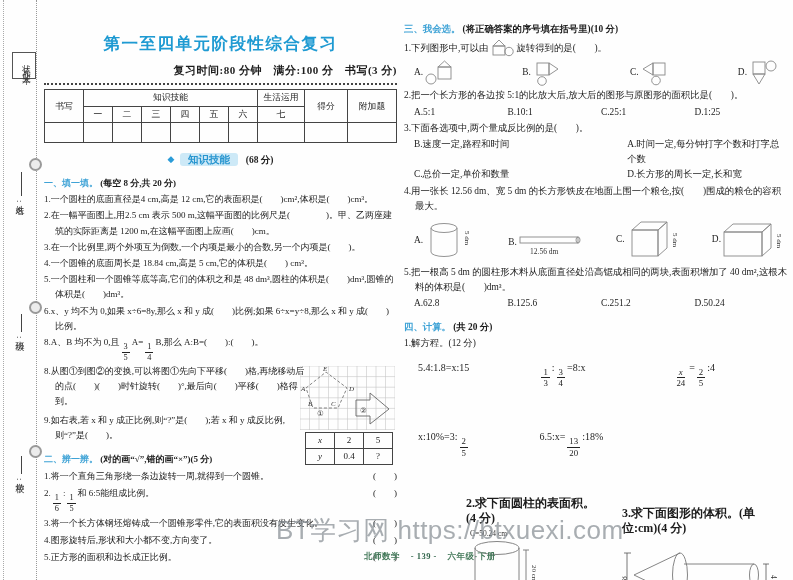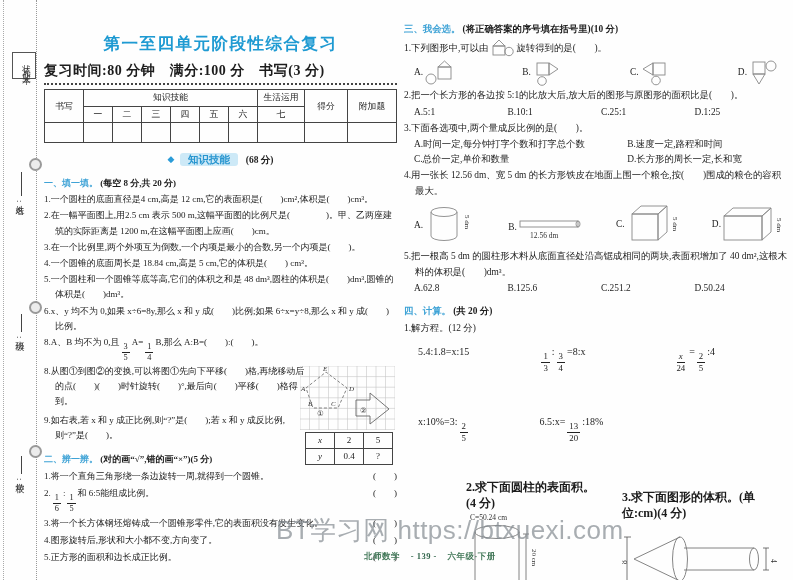--- a/index.html
+++ b/index.html
@@ -10,21 +10,21 @@
   .strip-sep{position:absolute;top:0;bottom:0;left:36px;border-left:1px dotted #999;}
   .brand-box{position:absolute;left:12px;top:52px;width:18px;padding:5px 2px;border:1px solid #555;
              writing-mode:vertical-rl;letter-spacing:3px;font-size:8.5px;text-align:center;color:#333;background:#fff;}
   .ring{position:absolute;left:29px;width:9px;height:9px;border:2px solid #9a9a9a;border-radius:50%;background:#ececec;}
   .vline{position:absolute;left:21px;border-left:1px solid #444;width:0;}
   .vlabel{position:absolute;left:13px;writing-mode:vertical-rl;font-size:9px;color:#333;letter-spacing:1px;}
   
   .col-left{position:absolute;left:44px;top:28px;width:353px;font-size:9px;line-height:15.2px;}
   .col-right{position:absolute;left:404px;top:22px;width:384px;font-size:9.4px;line-height:15.4px;}
   .page-title{text-align:center;font-size:16.5px;font-weight:bold;color:#1e9ad2;letter-spacing:1.5px;margin-top:8px;}
-  .subtitle{text-align:left;font-size:14px;font-weight:bold;margin-top:12px;letter-spacing:.5px;}
+  .subtitle{text-align:right;font-size:11px;font-weight:bold;margin-top:12px;letter-spacing:.5px;}
   .dotted-rule{border-top:2px dotted #444;margin-top:5px;}
   
   table.score{border-collapse:collapse;width:100%;margin-top:4px;table-layout:fixed;}
   table.score td{border:1px solid #444;text-align:center;font-size:8.8px;padding:0;height:15px;overflow:hidden;}
   table.score td.blankrow{height:19px;}
   
   .banner{ text-align:center;margin-top:9px;font-size:10.5px;font-weight:bold;}
   .banner-ico{display:inline-block;color:#2b9cd8;font-size:9px;margin-right:3px;vertical-align:1px;}
   .banner-label{background:#cde9f7;color:#2795cf;padding:1px 8px;border-radius:3px;}
   .banner-pts{font-weight:bold;color:#222;margin-left:5px;font-size:9.5px;}
@@ -298,22 +298,22 @@
     <div class="q">2.把一个长方形的各边按 5:1的比放大后,放大后的图形与原图形的面积比是(　　)。</div>
     <div class="opts-inline o4">
       <span>A.5:1</span>
       <span>B.10:1</span>
       <span>C.25:1</span>
       <span>D.1:25</span>
     </div>
 
     <div class="q">3.下面各选项中,两个量成反比例的是(　　)。</div>
     <div class="opts-grid">
+      <span>B.速度一定,路程和时间</span>
       <span>A.时间一定,每分钟打字个数和打字总个数</span>
-      <span>B.速度一定,路程和时间</span>
       <span>C.总价一定,单价和数量</span>
       <span>D.长方形的周长一定,长和宽</span>
     </div>
 
     <div class="q">4.用一张长 12.56 dm、宽 5 dm 的长方形铁皮在地面上围一个粮仓,按(　　)围成的粮仓的容积最大。</div>
     <div class="opts-row">
       <span class="opt">
           <span>A.</span>
           <svg width="52" height="44" viewBox="0 0 52 44">
             <g fill="none" stroke="#888" stroke-width="0.9">

